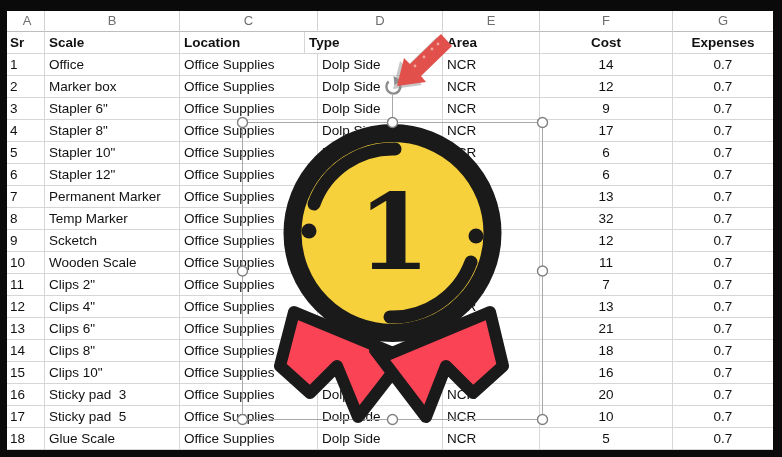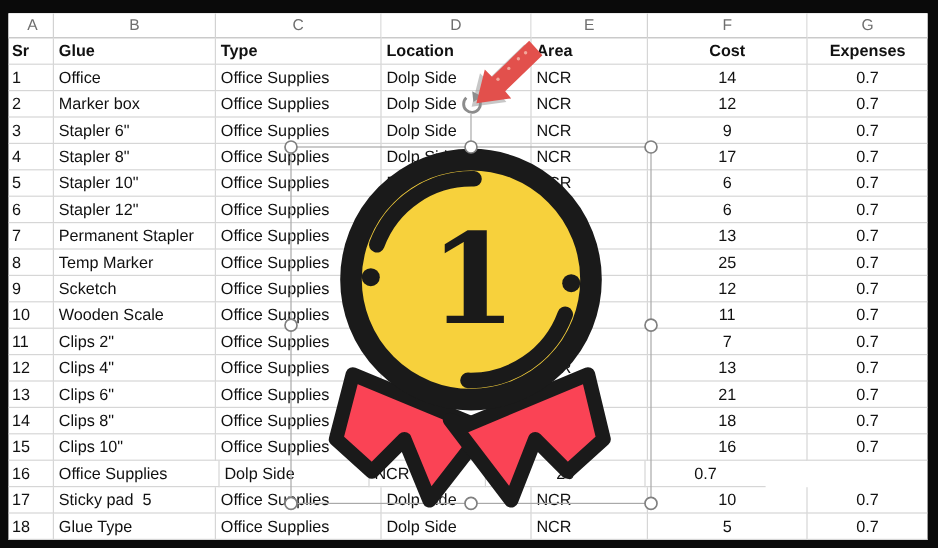--- a/index.html
+++ b/index.html
@@ -45,23 +45,23 @@
         <div class="lcell c1">B</div>
         <div class="lcell c2">C</div>
         <div class="lcell c3">D</div>
         <div class="lcell c4">E</div>
         <div class="lcell c5">F</div>
         <div class="lcell c6">G</div>
       </div>
     <div id="rowsContainer">
         <div class="row header">
           <div class="cell c0">Sr</div>
-          <div class="cell c1">Glue</div>
+          <div class="cell c1">Scale</div>
+          <div class="cell c3">Location</div>
           <div class="cell c2">Type</div>
-          <div class="cell c3">Location</div>
           <div class="cell c4">Area</div>
           <div class="cell c5">Cost</div>
           <div class="cell c6">Expenses</div>
         </div>
         <div class="row">
           <div class="cell c0">1</div>
           <div class="cell c1">Office</div>
           <div class="cell c2">Office Supplies</div>
           <div class="cell c3">Dolp Side</div>
           <div class="cell c4">NCR</div>
@@ -108,34 +108,34 @@
           <div class="cell c0">6</div>
           <div class="cell c1">Stapler 12"</div>
           <div class="cell c2">Office Supplies</div>
           <div class="cell c3">Dolp Side</div>
           <div class="cell c4">NCR</div>
           <div class="cell c5">6</div>
           <div class="cell c6">0.7</div>
         </div>
         <div class="row">
           <div class="cell c0">7</div>
-          <div class="cell c1">Permanent Stapler</div>
+          <div class="cell c1">Permanent Marker</div>
           <div class="cell c2">Office Supplies</div>
           <div class="cell c3">Dolp Side</div>
           <div class="cell c4">NCR</div>
           <div class="cell c5">13</div>
           <div class="cell c6">0.7</div>
         </div>
         <div class="row">
           <div class="cell c0">8</div>
           <div class="cell c1">Temp Marker</div>
           <div class="cell c2">Office Supplies</div>
           <div class="cell c3">Dolp Side</div>
           <div class="cell c4">NCR</div>
-          <div class="cell c5">25</div>
+          <div class="cell c5">32</div>
           <div class="cell c6">0.7</div>
         </div>
         <div class="row">
           <div class="cell c0">9</div>
           <div class="cell c1">Scketch</div>
           <div class="cell c2">Office Supplies</div>
           <div class="cell c3">Dolp Side</div>
           <div class="cell c4">NCR</div>
           <div class="cell c5">12</div>
           <div class="cell c6">0.7</div>
@@ -189,38 +189,39 @@
           <div class="cell c0">15</div>
           <div class="cell c1">Clips 10"</div>
           <div class="cell c2">Office Supplies</div>
           <div class="cell c3">Dolp Side</div>
           <div class="cell c4">NCR</div>
           <div class="cell c5">16</div>
           <div class="cell c6">0.7</div>
         </div>
         <div class="row">
           <div class="cell c0">16</div>
+          <div class="cell c1">Sticky pad  3</div>
           <div class="cell c2">Office Supplies</div>
           <div class="cell c3">Dolp Side</div>
           <div class="cell c4">NCR</div>
           <div class="cell c5">20</div>
           <div class="cell c6">0.7</div>
         </div>
         <div class="row">
           <div class="cell c0">17</div>
           <div class="cell c1">Sticky pad  5</div>
           <div class="cell c2">Office Supplies</div>
           <div class="cell c3">Dolp Side</div>
           <div class="cell c4">NCR</div>
           <div class="cell c5">10</div>
           <div class="cell c6">0.7</div>
         </div>
         <div class="row">
           <div class="cell c0">18</div>
-          <div class="cell c1">Glue Type</div>
+          <div class="cell c1">Glue Scale</div>
           <div class="cell c2">Office Supplies</div>
           <div class="cell c3">Dolp Side</div>
           <div class="cell c4">NCR</div>
           <div class="cell c5">5</div>
           <div class="cell c6">0.7</div>
         </div>
       </div>
   </div>
 
   <svg class="overlay" width="782" height="457" viewBox="0 0 782 457">

